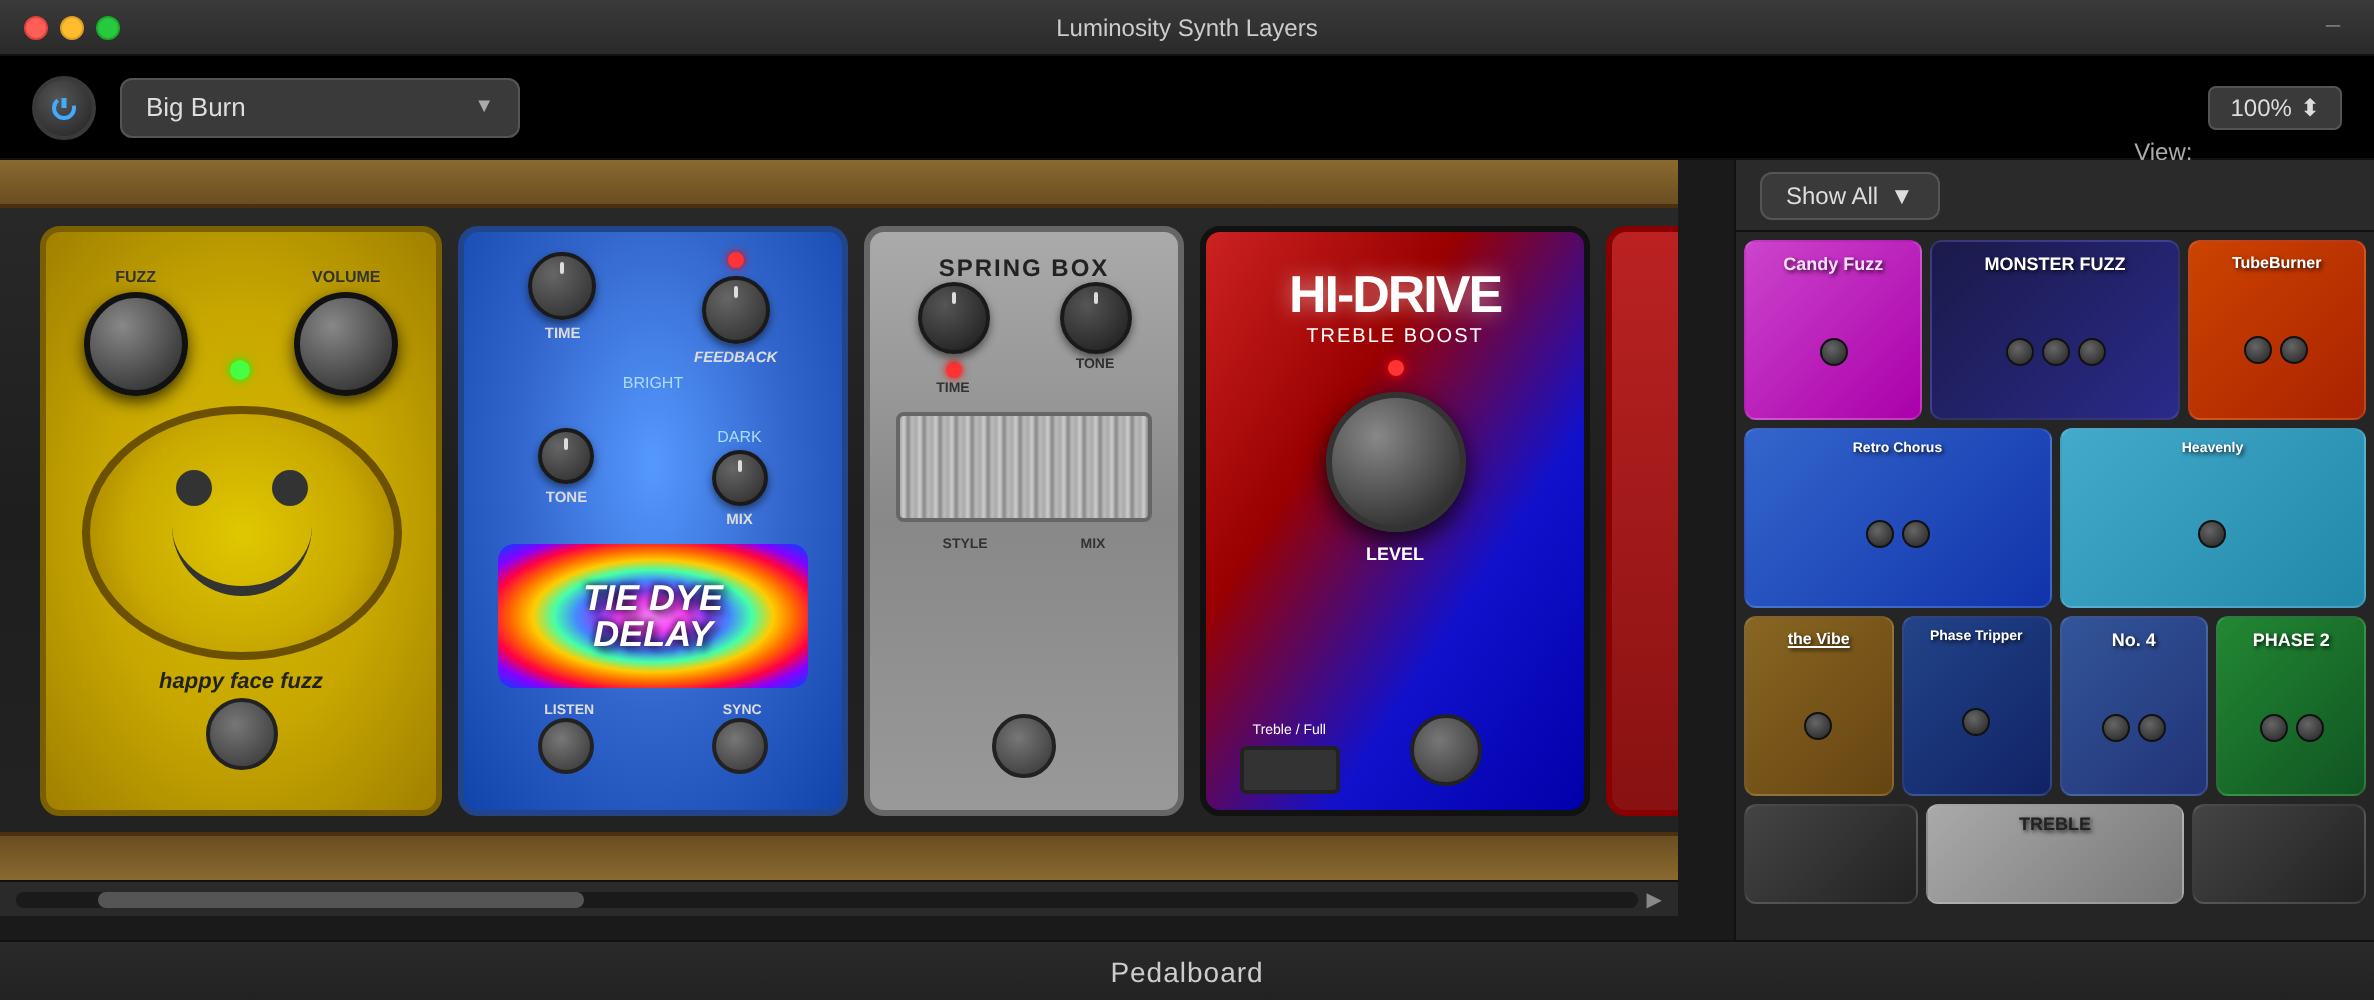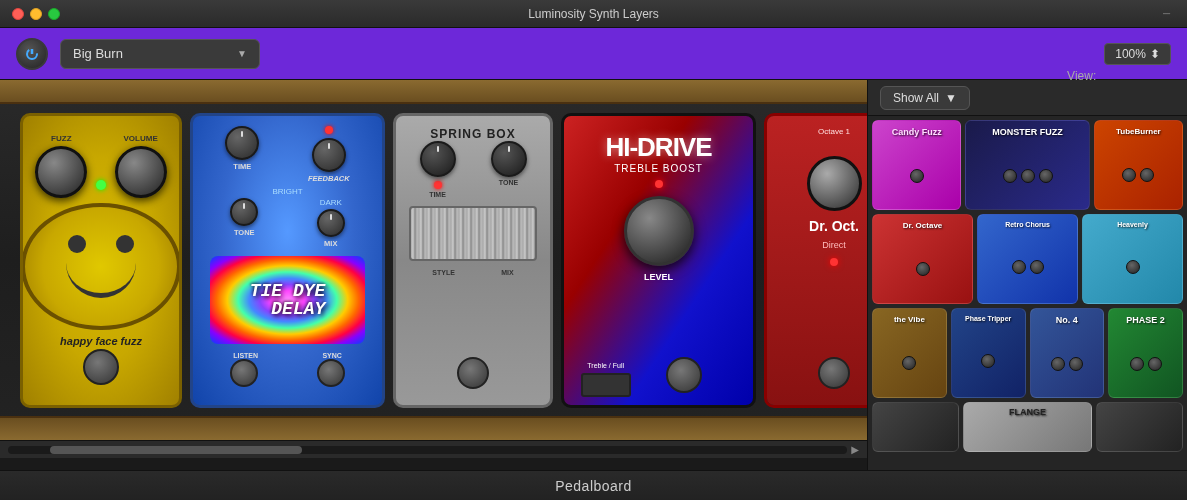--- a/index.html
+++ b/index.html
@@ -46,21 +46,21 @@
     }
     #window-title {
       font-size: 12px;
       color: #ccc;
       font-weight: 500;
     }
 
     
     #top-bar {
       height: 52px;
-      background: #6d28d9;
+      background: #000000;
       display: flex;
       align-items: center;
       padding: 0 16px;
       gap: 12px;
       border-bottom: 1px solid #111;
     }
     #power-btn {
       width: 32px; height: 32px;
       border-radius: 50%;
       background: radial-gradient(circle at 40% 35%, #555, #222);
@@ -328,21 +328,21 @@
     }
 
     
     .sp-monster { background: linear-gradient(135deg, #1a1a4a, #2a2a8a); }
     .sp-candy-fuzz { background: linear-gradient(135deg, #cc44cc, #aa00aa); }
     .sp-tube-burner { background: linear-gradient(135deg, #cc4400, #aa2200); }
     .sp-grit { background: linear-gradient(135deg, #5a2a7a, #3a1a5a); }
     .sp-dr-octave { background: linear-gradient(135deg, #cc3333, #991111); }
     .sp-retro-chorus { background: linear-gradient(135deg, #3366cc, #1133aa); }
     .sp-heavenly { background: linear-gradient(135deg, #44aacc, #2288aa); }
-    .sp-vibe { background: linear-gradient(135deg, #886622, #664411); }
+    .sp-vibe { background: linear-gradient(135deg, #886622, #664411); text-decoration: underline; }
     .sp-phase-tripper { background: linear-gradient(135deg, #224488, #112266); }
     .sp-no1 { background: linear-gradient(135deg, #335599, #223377); }
     .sp-phase2 { background: linear-gradient(135deg, #228833, #115522); }
     .sp-flanger { background: linear-gradient(135deg, #aaaaaa, #777777); }
     .sp-unknown { background: linear-gradient(135deg, #444, #222); }
     .sidebar-pedal-knobs {
       display: flex;
       justify-content: center;
       gap: 4px;
       margin-top: 28px;
@@ -488,24 +488,23 @@
       display: flex;
       align-items: center;
       justify-content: center;
       margin: 4px auto;
     }
     .tie-dye-text {
       font-size: 18px;
       font-weight: 900;
       color: #fff;
       text-shadow: 2px 2px 4px rgba(0,0,0,0.8), -1px -1px 3px rgba(0,0,0,0.6);
-      text-align: right;
+      text-align: center;
       line-height: 1;
       font-style: italic;
-      font-family: Liberation Mono, monospace;
     }
     .delay-bottom-labels {
       display: flex;
       justify-content: space-around;
       width: 100%;
       margin-top: 4px;
     }
     .delay-btn-label {
       font-size: 7px;
       color: #ddd;
@@ -728,21 +727,21 @@
     </div>
   </div>
 </div>
 
 <div id="main-area">
 
   <div id="pedalboard-area">
     <div id="pedalboard-inner">
       <div id="pedals-container">
 
-        <div class="pedal" id="pedal-fuzz" style="width:162px;">
+        <div class="pedal" id="pedal-fuzz" style="width:201px;">
           <div class="fuzz-container">
             <div class="fuzz-top-knobs">
               <div class="fuzz-knob-group">
                 <span class="fuzz-knob-label">FUZZ</span>
                 <div class="fuzz-big-knob"></div>
               </div>
               <div style="width:10px; height:10px; border-radius:50%; background:#44ff44; box-shadow:0 0 5px #00ff00; align-self:flex-end; margin-bottom:8px;"></div>
               <div class="fuzz-knob-group">
                 <span class="fuzz-knob-label">VOLUME</span>
                 <div class="fuzz-big-knob"></div>
@@ -768,21 +767,21 @@
               <div class="delay-knob-group">
                 <div class="knob" style="width:34px;height:34px;"></div>
                 <span class="delay-knob-label">TIME</span>
               </div>
               <div class="delay-knob-group" style="align-items:center;font-style:italic;">
                 <div style="width:8px;height:8px;border-radius:50%;background:#ff3333;box-shadow:0 0 4px #ff0000;margin-bottom:2px;"></div>
                 <div class="knob" style="width:34px;height:34px;"></div>
                 <span class="delay-knob-label">FEEDBACK</span>
               </div>
             </div>
-            <div style="font-size:8px;color:#aaddff;text-align:left;margin-bottom:2px;">BRIGHT</div>
+            <div style="font-size:8px;color:#aaddff;text-align:left;margin-bottom:18px;">BRIGHT</div>
             <div class="delay-knobs-top">
               <div class="delay-knob-group">
                 <div class="knob" style="width:28px;height:28px;"></div>
                 <span class="delay-knob-label">TONE</span>
               </div>
               <div class="delay-knob-group" style="justify-content:center;flex-direction:column;align-items:center;">
                 <span style="font-size:8px;color:#aaddff;">DARK</span>
                 <div class="knob" style="width:28px;height:28px;"></div>
                 <span class="delay-knob-label">MIX</span>
               </div>
@@ -860,21 +859,21 @@
     </div>
 
     <div id="scroll-bar-container">
       <div id="scroll-track">
         <div id="scroll-thumb"></div>
       </div>
       <span id="scroll-arrow">▶</span>
     </div>
   </div>
 
-  <div id="sidebar" style="position:relative;">
+  <div id="sidebar" style="position:relative;margin-left:28px;">
     <div id="sidebar-header">
       <div id="show-all-btn">
         <span>Show All</span>
         <span>▼</span>
       </div>
     </div>
     <div id="sidebar-grid">
 
       <div class="sidebar-row">
         <div class="sidebar-pedal sp-candy-fuzz">
@@ -900,28 +899,20 @@
             <div class="sp-title" style="font-size:8px;">TubeΒurner</div>
             <div class="sidebar-pedal-knobs">
               <div class="sp-knob"></div>
               <div class="sp-knob"></div>
             </div>
           </div>
         </div>
       </div>
 
       <div class="sidebar-row">
-        <div class="sidebar-pedal sp-dr-octave">
-          <div class="sp-inner">
-            <div class="sp-title" style="font-size:8px;">Dr. Octave</div>
-            <div class="sidebar-pedal-knobs">
-              <div class="sp-knob"></div>
-            </div>
-          </div>
-        </div>
         <div class="sidebar-pedal sp-retro-chorus">
           <div class="sp-inner">
             <div class="sp-title" style="font-size:7px;">Retro Chorus</div>
             <div class="sidebar-pedal-knobs">
               <div class="sp-knob"></div>
               <div class="sp-knob"></div>
             </div>
           </div>
         </div>
         <div class="sidebar-pedal sp-heavenly">
@@ -971,21 +962,21 @@
         </div>
       </div>
 
       <div class="sidebar-row">
         <div class="sidebar-pedal sp-unknown" style="height:50px;">
           <div class="sp-inner" style="padding-top:4px;">
           </div>
         </div>
         <div class="sidebar-pedal sp-flanger" style="height:50px;flex:1.5;">
           <div class="sp-inner" style="padding-top:4px;">
-            <div class="sp-title" style="color:#222;">FLANGE</div>
+            <div class="sp-title" style="color:#222;">TREBLE</div>
           </div>
         </div>
         <div class="sidebar-pedal sp-unknown" style="height:50px;">
           <div class="sp-inner" style="padding-top:4px;"></div>
         </div>
       </div>
 
     </div>
   </div>
 

